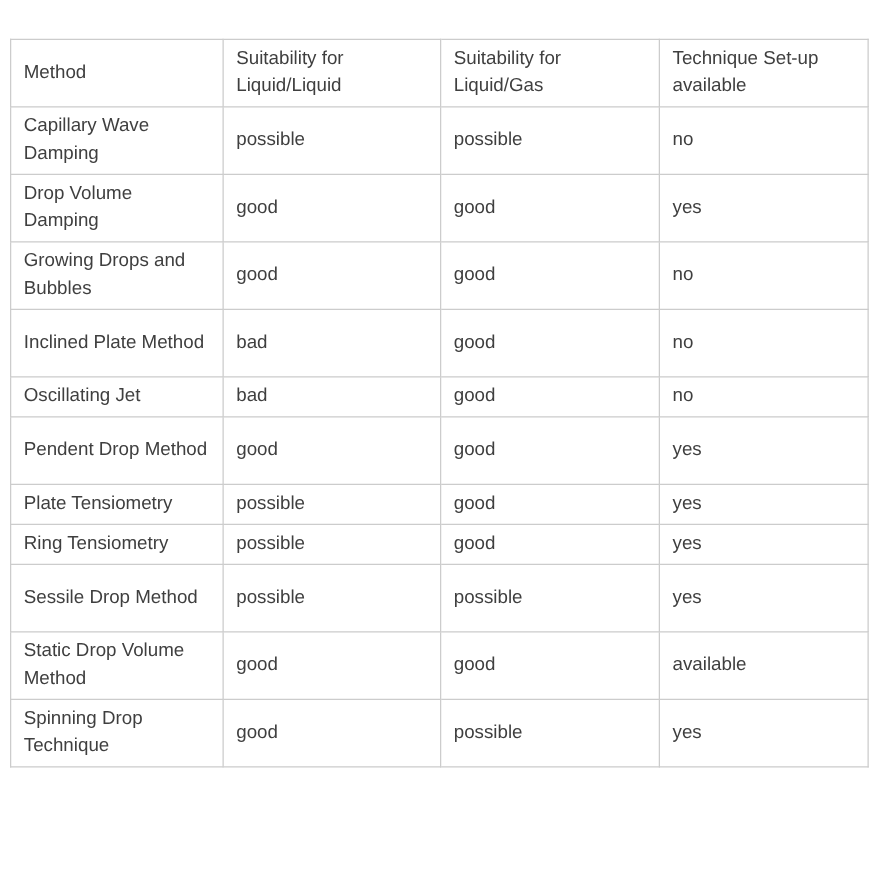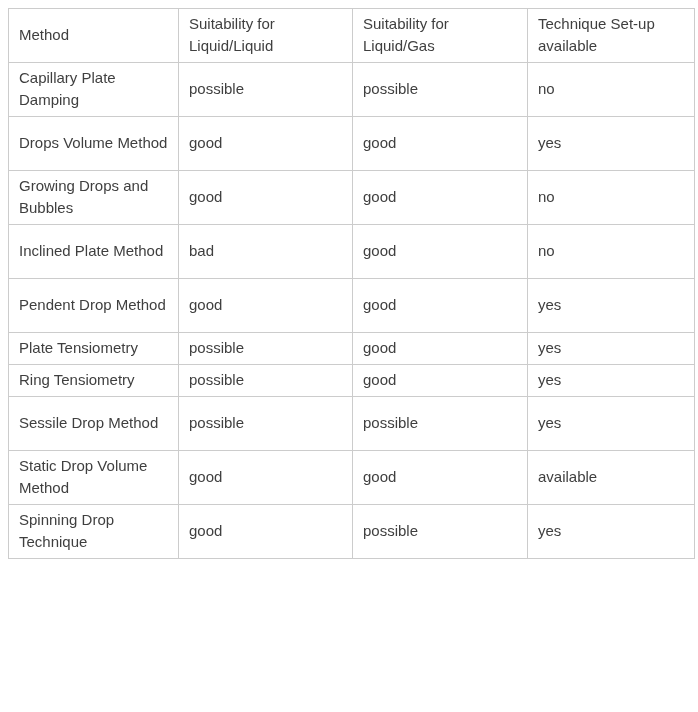--- a/index.html
+++ b/index.html
@@ -17,20 +17,21 @@
     padding: 8px 4px 8px 8px;
     font-family: "Liberation Sans", "DejaVu Sans", sans-serif;
     font-size: 15px;
     color: #3f3f3f;
     background: #ffffff;
   }
   table.methods {
     border-collapse: collapse;
     table-layout: fixed;
     width: 686px;
+    margin-top: 23px;
   }
   table.methods th,
   table.methods td {
     border: 1px solid #cccccc;
     padding: 4px 10px 5px 10px;
     line-height: 22px;
     vertical-align: middle;
     text-align: left;
     font-weight: normal;
     color: #3f3f3f;
@@ -60,39 +61,45 @@
     <thead>
       <tr>
         <th>Method</th>
         <th>Suitability for Liquid/Liquid</th>
         <th>Suitability for Liquid/Gas</th>
         <th>Technique Set-up available</th>
       </tr>
     </thead>
     <tbody id="table-body">
         <tr class="tall">
-          <td>Capillary Plate Damping</td>
+          <td>Capillary Wave Damping</td>
           <td>possible</td>
           <td>possible</td>
           <td>no</td>
         </tr>
         <tr class="tall">
-          <td>Drops Volume Method</td>
+          <td>Drop Volume Damping</td>
           <td>good</td>
           <td>good</td>
           <td>yes</td>
         </tr>
         <tr class="tall">
           <td>Growing Drops and Bubbles</td>
           <td>good</td>
           <td>good</td>
           <td>no</td>
         </tr>
         <tr class="tall">
           <td>Inclined Plate Method</td>
+          <td>bad</td>
+          <td>good</td>
+          <td>no</td>
+        </tr>
+        <tr>
+          <td>Oscillating Jet</td>
           <td>bad</td>
           <td>good</td>
           <td>no</td>
         </tr>
         <tr class="tall">
           <td>Pendent Drop Method</td>
           <td>good</td>
           <td>good</td>
           <td>yes</td>
         </tr>

